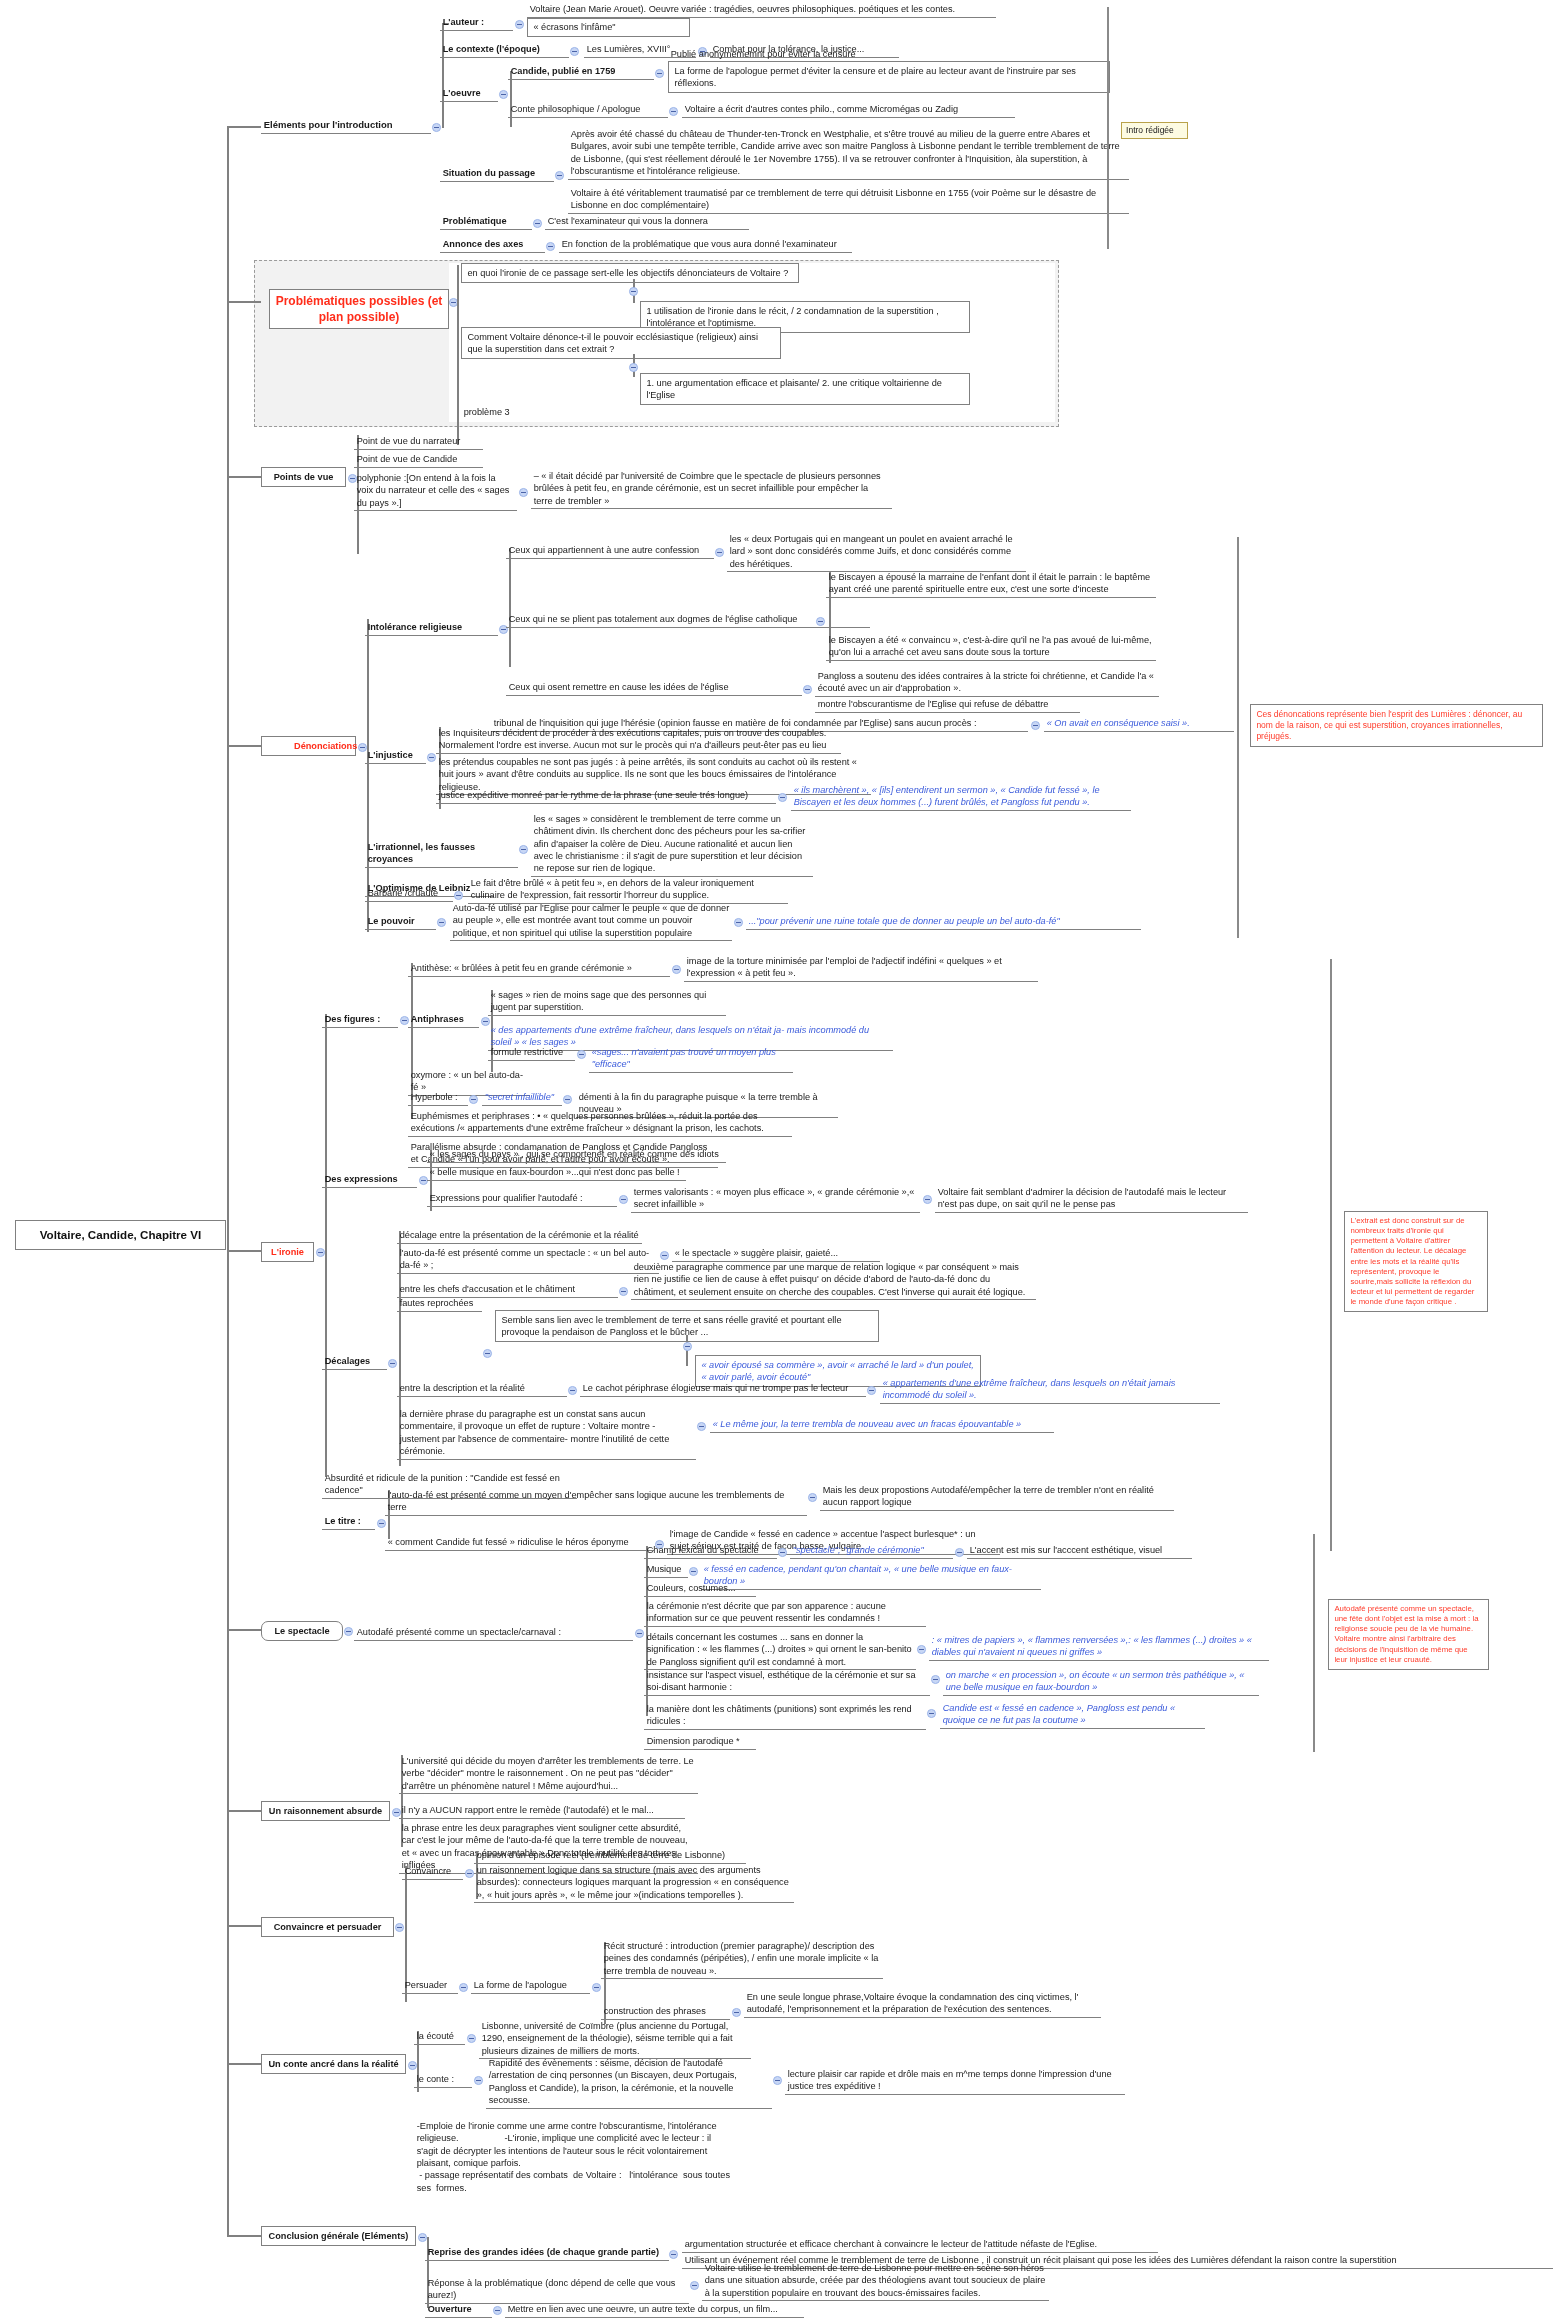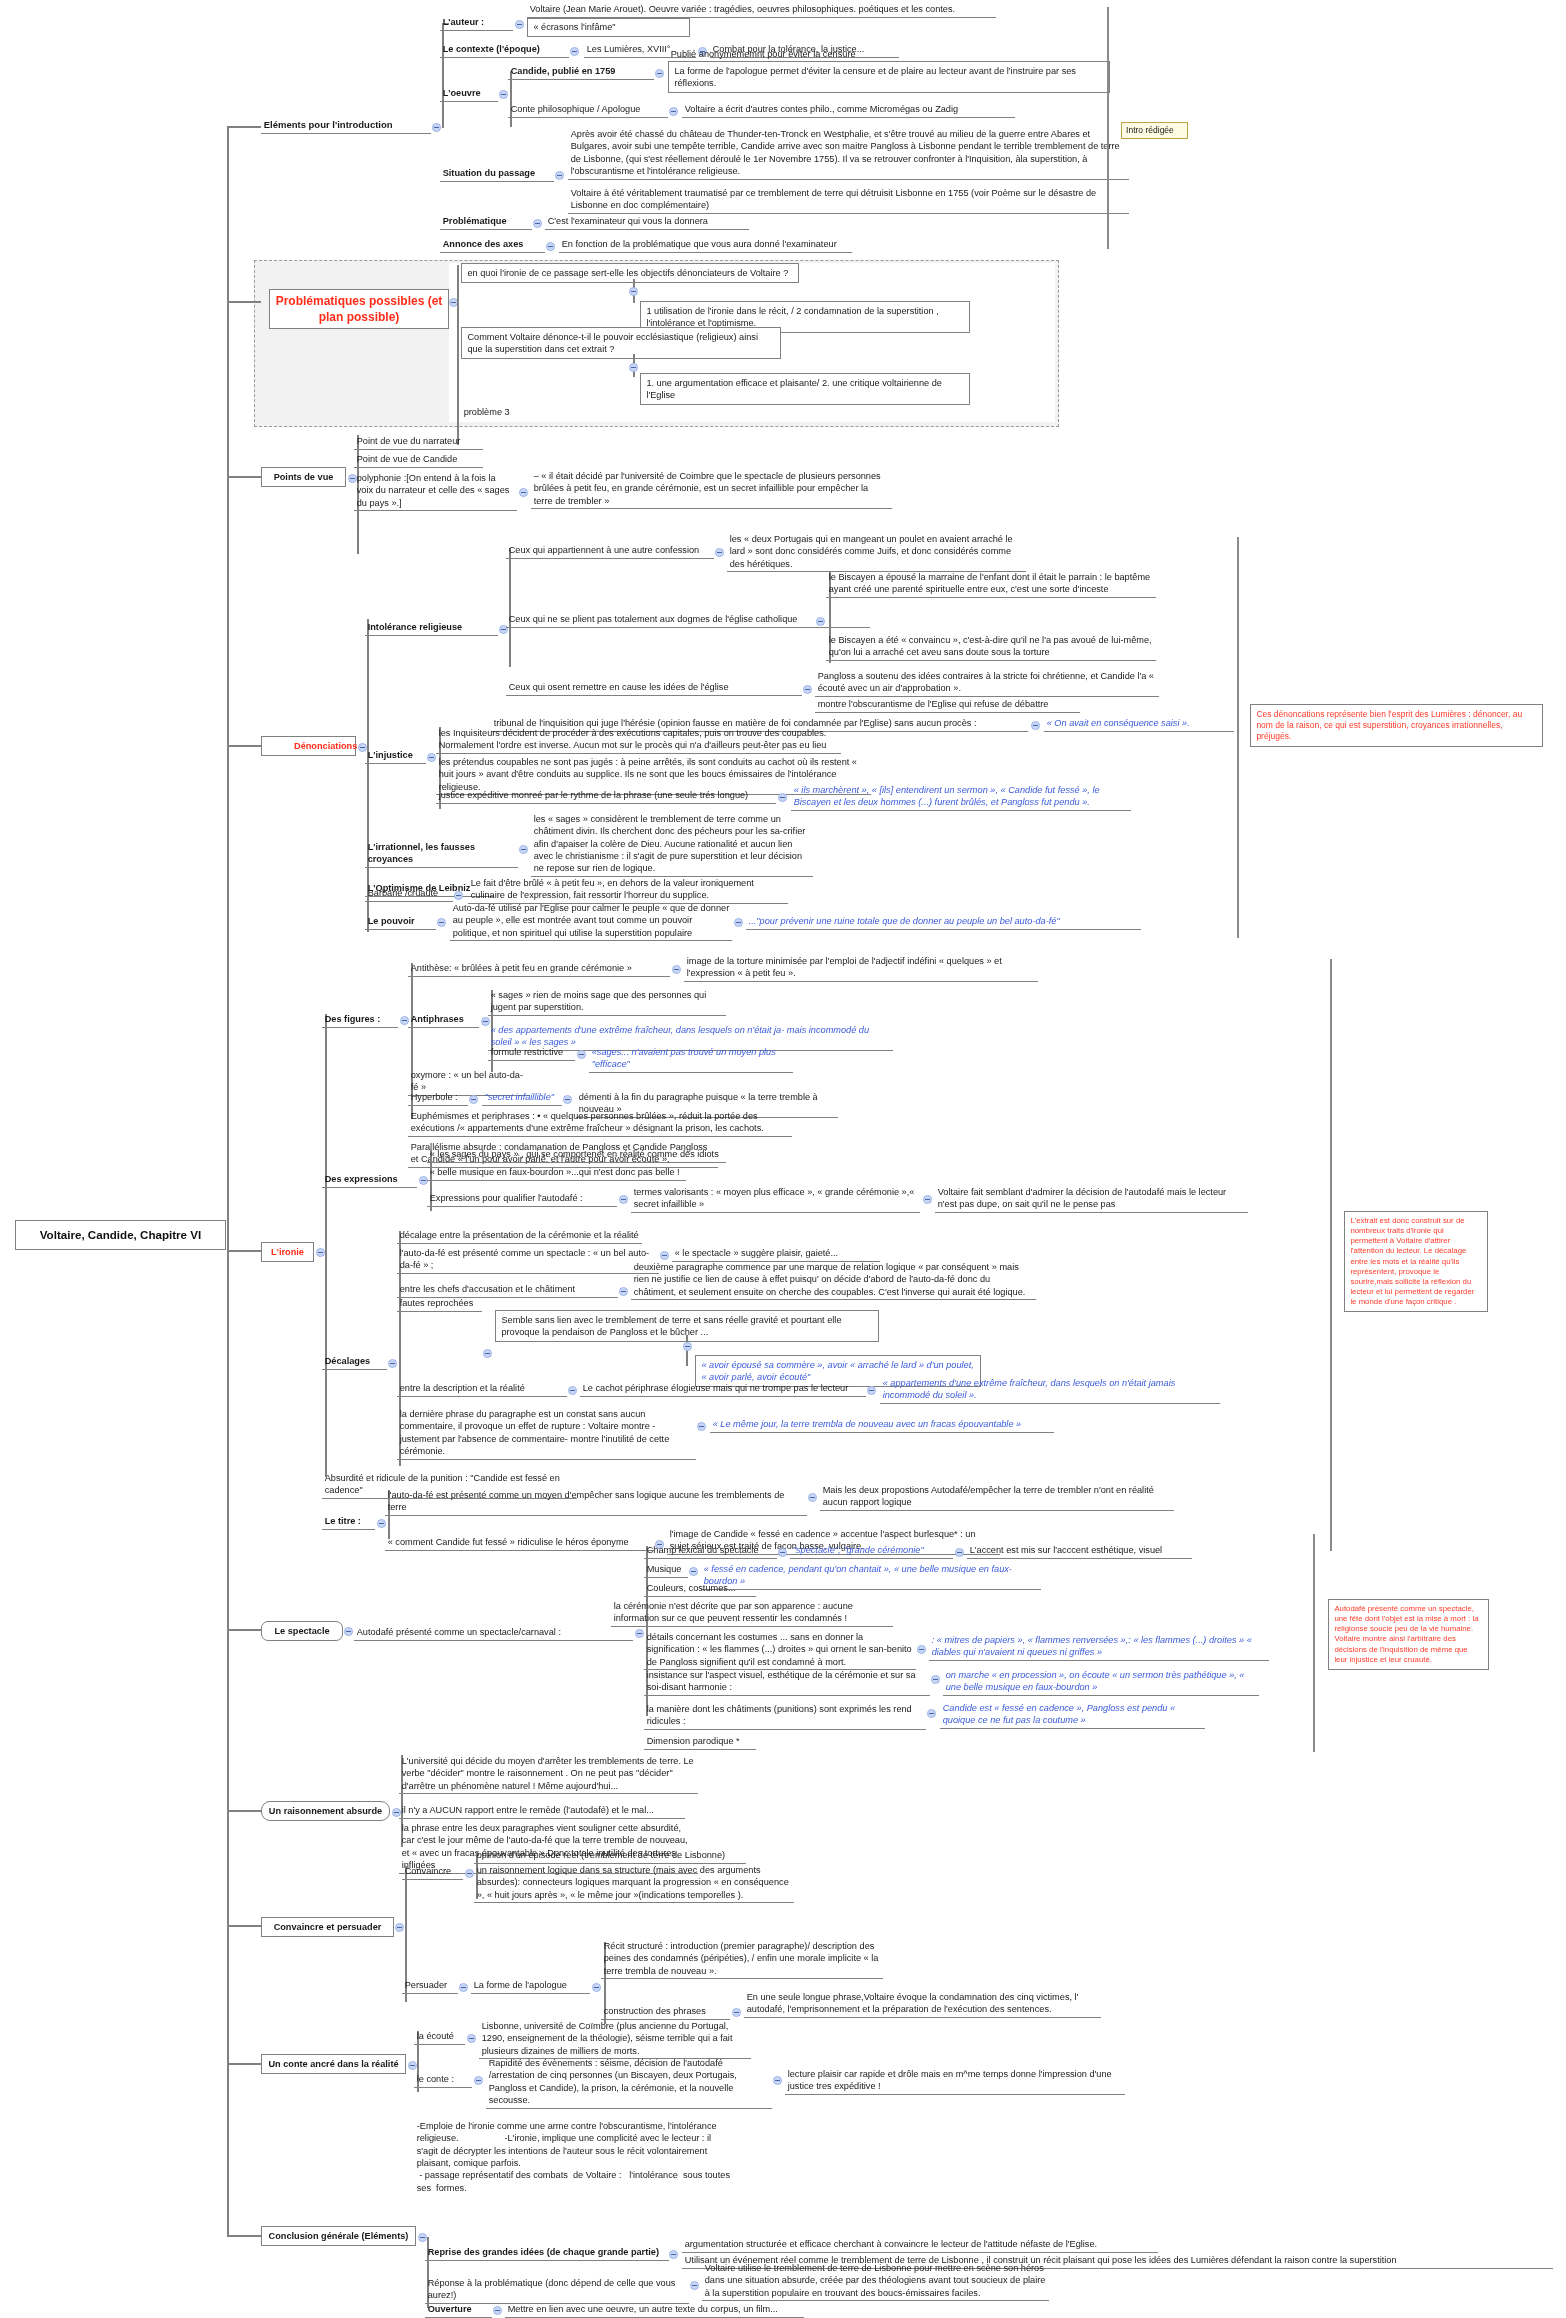--- a/index.html
+++ b/index.html
@@ -327,41 +327,41 @@
   <div class="node txt blue" style="left:790px;top:1543px;width:163px;">"spectacle"; "grande cérémonie"</div>
   <div class="bub" style="left:955px;top:1548px;"></div>
   <div class="node txt" style="left:967px;top:1543px;width:225px;">L'accent est mis sur l'acccent esthétique, visuel</div>
 
   <div class="node txt" style="left:644px;top:1562px;width:44px;">Musique</div>
   <div class="bub" style="left:689px;top:1567px;"></div>
   <div class="node txt blue" style="left:701px;top:1562px;width:340px;">« fessé en cadence, pendant qu'on chantait », « une belle musique en faux-bourdon »</div>
 
   <div class="node txt" style="left:644px;top:1581px;width:112px;">Couleurs, costumes...</div>
 
-  <div class="node txt" style="left:611px;top:1599px;width:282px;">la cérémonie n'est décrite que par son apparence  : aucune information sur ce que peuvent ressentir les condamnés !</div>
+  <div class="node txt" style="left:644px;top:1599px;width:282px;">la cérémonie n'est décrite que par son apparence  : aucune information sur ce que peuvent ressentir les condamnés !</div>
 
   <div class="node txt" style="left:644px;top:1630px;width:272px;">détails concernant les costumes ... sans en donner la signification : « les flammes (...) droites » qui ornent le san-benito de Pangloss signifient qu'il est condamné à mort.</div>
   <div class="bub" style="left:917px;top:1645px;"></div>
   <div class="node txt blue" style="left:929px;top:1633px;width:340px;">: « mitres de papiers », « flammes renversées »,: « les flammes (...) droites » « diables qui n'avaient ni queues ni griffes »</div>
 
   <div class="node txt" style="left:644px;top:1668px;width:286px;">insistance sur l'aspect visuel, esthétique de la cérémonie et sur sa soi-disant harmonie :</div>
   <div class="bub" style="left:931px;top:1675px;"></div>
   <div class="node txt blue" style="left:943px;top:1668px;width:316px;">on marche « en procession », on écoute « un sermon très pathétique », « une belle musique en faux-bourdon »</div>
 
   <div class="node txt" style="left:644px;top:1702px;width:282px;">la manière dont les châtiments (punitions) sont exprimés les rend ridicules :</div>
   <div class="bub" style="left:927px;top:1709px;"></div>
   <div class="node txt blue" style="left:940px;top:1701px;width:265px;">Candide est « fessé en cadence », Pangloss est pendu « quoique ce ne fut pas la coutume »</div>
 
   <div class="node txt" style="left:644px;top:1734px;width:112px;">Dimension parodique *</div>
 
   <div class="ln lv" style="left:1313px;top:1534px;height:218px;background:#8a8a8a;"></div>
   <div class="node redbox" style="left:1328px;top:1599px;width:161px;font-size:7.8px;">Autodafé présenté comme un spectacle, une fête dont l'objet est la mise à mort : la religionse soucie peu de la vie humaine. Voltaire montre ainsi  l'arbitraire des décisions de l'inquisition de même que leur injustice et leur cruauté.</div>
 
   <div class="ln lh" style="left:227px;top:1810px;width:34px;"></div>
-  <div class="node boxed bold" style="left:261px;top:1801px;width:129px;text-align:center;border-radius:9px;">Un raisonnement absurde</div>
+  <div class="node boxed bold" style="left:261px;top:1801px;width:129px;text-align:center;">Un raisonnement absurde</div>
   <div class="bub" style="left:392px;top:1808px;"></div>
   <div class="ln lv" style="left:401px;top:1755px;height:92px;"></div>
   <div class="node txt" style="left:399px;top:1754px;width:299px;">L'université qui décide du moyen d'arrêter les tremblements de terre. Le verbe "décider" montre le raisonnement  . On ne peut pas "décider" d'arrêtre un phénomène naturel ! Même aujourd'hui...</div>
   <div class="node txt" style="left:399px;top:1803px;width:286px;">il n'y a AUCUN rapport entre le remède (l'autodafé) et le mal...</div>
   <div class="node txt" style="left:399px;top:1821px;width:299px;">la   phrase entre les deux paragraphes vient souligner cette absurdité, car c'est le jour même de l'auto-da-fé que la terre tremble de nouveau, et « avec un fracas épouvantable ».Donc totale inutilité des tortures infligées</div>
 
   <div class="ln lh" style="left:227px;top:1925px;width:34px;"></div>
   <div class="node boxed bold" style="left:261px;top:1917px;width:133px;text-align:center;">Convaincre et persuader</div>
   <div class="bub" style="left:395px;top:1923px;"></div>
   <div class="ln lv" style="left:405px;top:1866px;height:136px;"></div>

